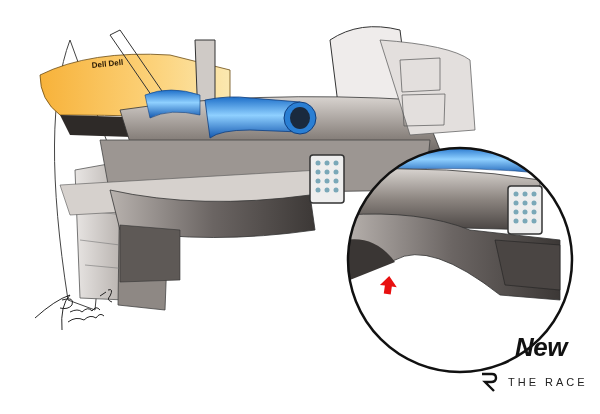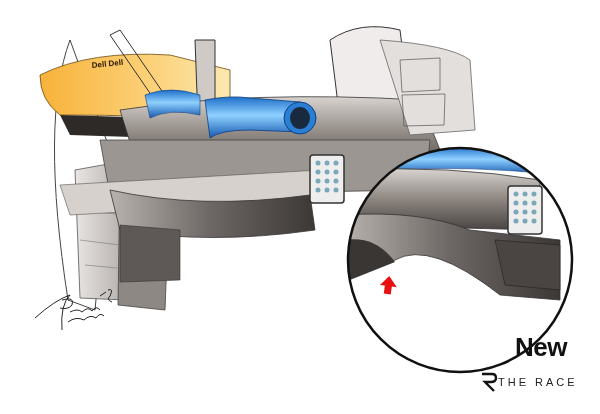--- a/index.html
+++ b/index.html
@@ -1,23 +1,23 @@
 <!DOCTYPE html>
 <html><head>
 <meta charset="utf-8">
 <style>
   html, body { margin:0; padding:0; background:#ffffff; }
   body { width:600px; height:414px; overflow:hidden; position:relative; font-family:"Liberation Sans", sans-serif; }
   .canvas { position:absolute; left:0; top:0; width:600px; height:414px; }
   .new-label {
     position:absolute; left:515px; top:332px;
-    font-family:"Liberation Sans", sans-serif; font-weight:bold; 
+    font-family:"Liberation Sans", sans-serif; font-weight:bold; font-style:italic;
     font-size:26px; color:#111111; letter-spacing:-0.5px;
   }
-  .brand { position:absolute; left:480px; top:372px; display:flex; align-items:center; }
+  .brand { position:absolute; left:480px; top:372px; display:flex; align-items:center; gap:10px; }
   .brand-text { font-family:"Liberation Sans", sans-serif; font-size:11px; letter-spacing:3px; color:#222222; }
 </style>
 </head>
 <body>
 
 <svg class="canvas" viewBox="0 0 600 414" xmlns="http://www.w3.org/2000/svg">
   <defs>
     <linearGradient id="orangeGrad" x1="0" y1="0" x2="1" y2="0">
       <stop offset="0" stop-color="#f7b23a"></stop>
       <stop offset="0.6" stop-color="#fcd27a"></stop>

